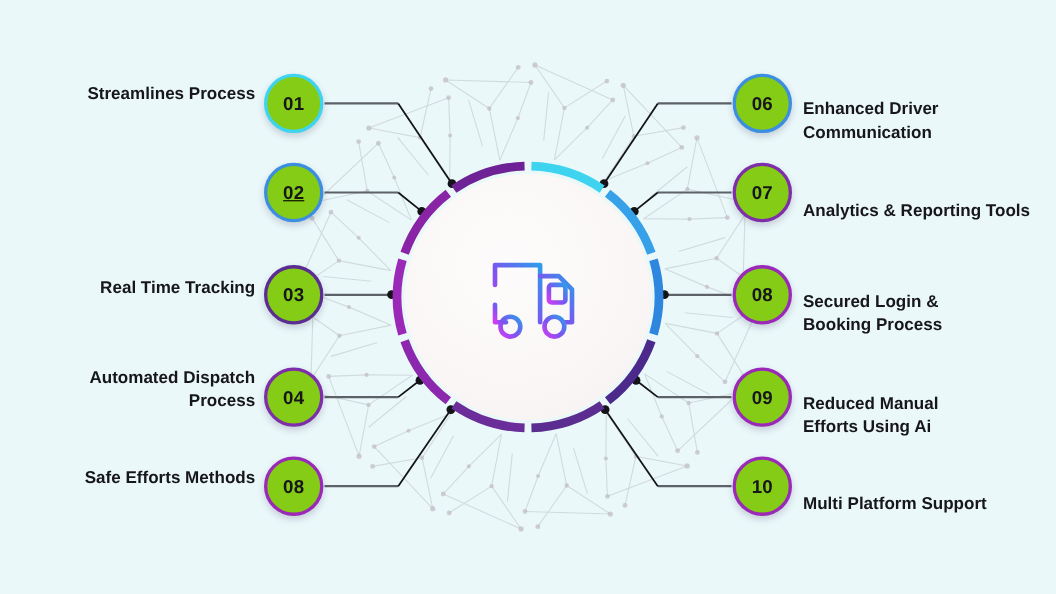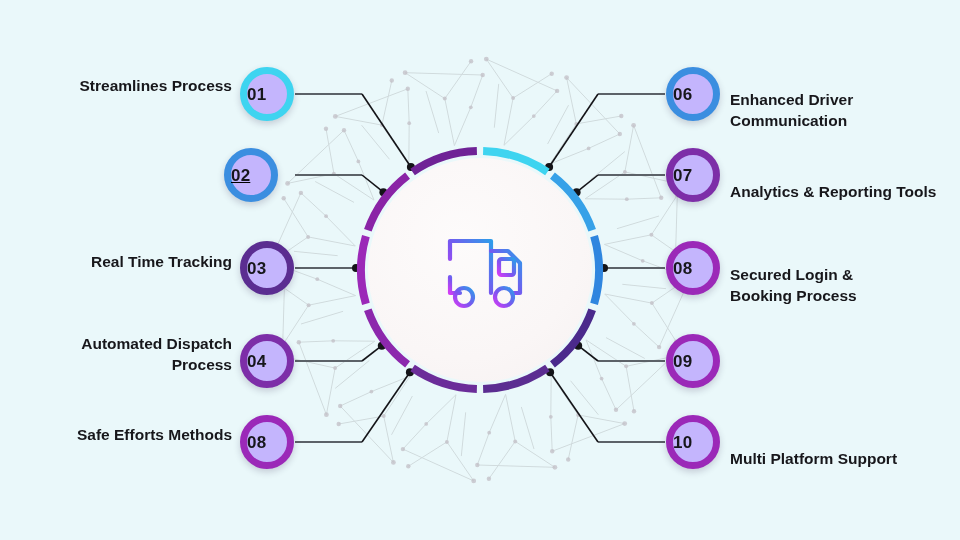--- a/index.html
+++ b/index.html
@@ -54,26 +54,26 @@
     transform: translate(-50%, -50%);
     width: 104px;
     height: 78px;
   }
   
   .node {
     position: absolute;
     width: 54px;
     height: 54px;
     border-radius: 50%;
-    background: #c4b5fd;
-    border: 7px solid #701a75;
+    background: #84cc16;
+    border: 3px solid #701a75;
     box-sizing: border-box;
     display: flex;
     align-items: center;
-    justify-content: flex-start;
+    justify-content: center;
     box-shadow: 0 3px 7px rgba(40, 30, 70, 0.20);
     z-index: 5;
   }
   .node-num {
     font-size: 17px;
     font-weight: bold;
     color: #17171b;
     letter-spacing: 0.2px;
     line-height: 1;
   }
@@ -366,21 +366,21 @@
         <circle cx="36" cy="66" r="9"></circle>
         <circle cx="76" cy="66" r="9"></circle>
       </g>
     </svg>
   </div>
 
 <div class="node" style="left: 240px; top: 67px; border-color: rgb(62, 212, 240);">
       <span class="node-num">01</span>
     </div>
     <div class="label left" style="right: 728px; top: 76px;">Streamlines Process</div>
-    <div class="node" style="left: 224px; top: 148px; border-color: rgb(59, 142, 224); text-decoration: underline;">
+    <div class="node" style="left: 240px; top: 148px; border-color: rgb(59, 142, 224); text-decoration: underline;">
       <span class="node-num">02</span>
     </div>
     <div class="node" style="left: 240px; top: 241px; border-color: rgb(91, 45, 145);">
       <span class="node-num">03</span>
     </div>
     <div class="label left" style="right: 728px; top: 252px; text-align: center;">Real Time Tracking</div>
     <div class="node" style="left: 240px; top: 334px; border-color: rgb(125, 46, 168);">
       <span class="node-num">04</span>
     </div>
     <div class="label left" style="right: 728px; top: 334px;">Automated Dispatch
@@ -399,17 +399,19 @@
     </div>
     <div class="label right" style="left: 730px; top: 158px;">Analytics &amp; Reporting Tools</div>
     <div class="node" style="left: 666px; top: 241px; border-color: rgb(155, 41, 184);">
       <span class="node-num">08</span>
     </div>
     <div class="label right" style="left: 730px; top: 241px;">Secured Login &amp;
 Booking Process</div>
     <div class="node" style="left: 666px; top: 334px; border-color: rgb(155, 41, 184);">
       <span class="node-num">09</span>
     </div>
+    <div class="label right" style="left: 730px; top: 334px;">Reduced Manual
+Efforts Using Ai</div>
     <div class="node" style="left: 666px; top: 415px; border-color: rgb(155, 41, 184);">
       <span class="node-num">10</span>
     </div>
     <div class="label right" style="left: 730px; top: 425px;">Multi Platform Support</div>
   </div>
 
 </body></html>

